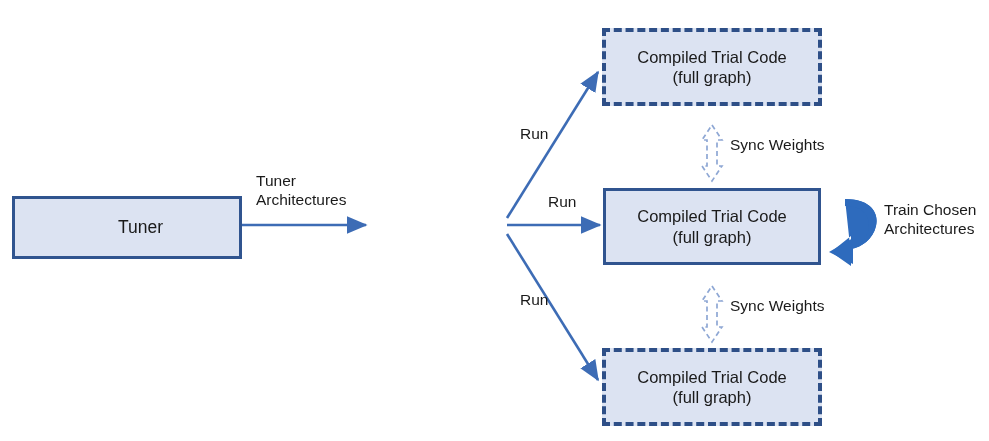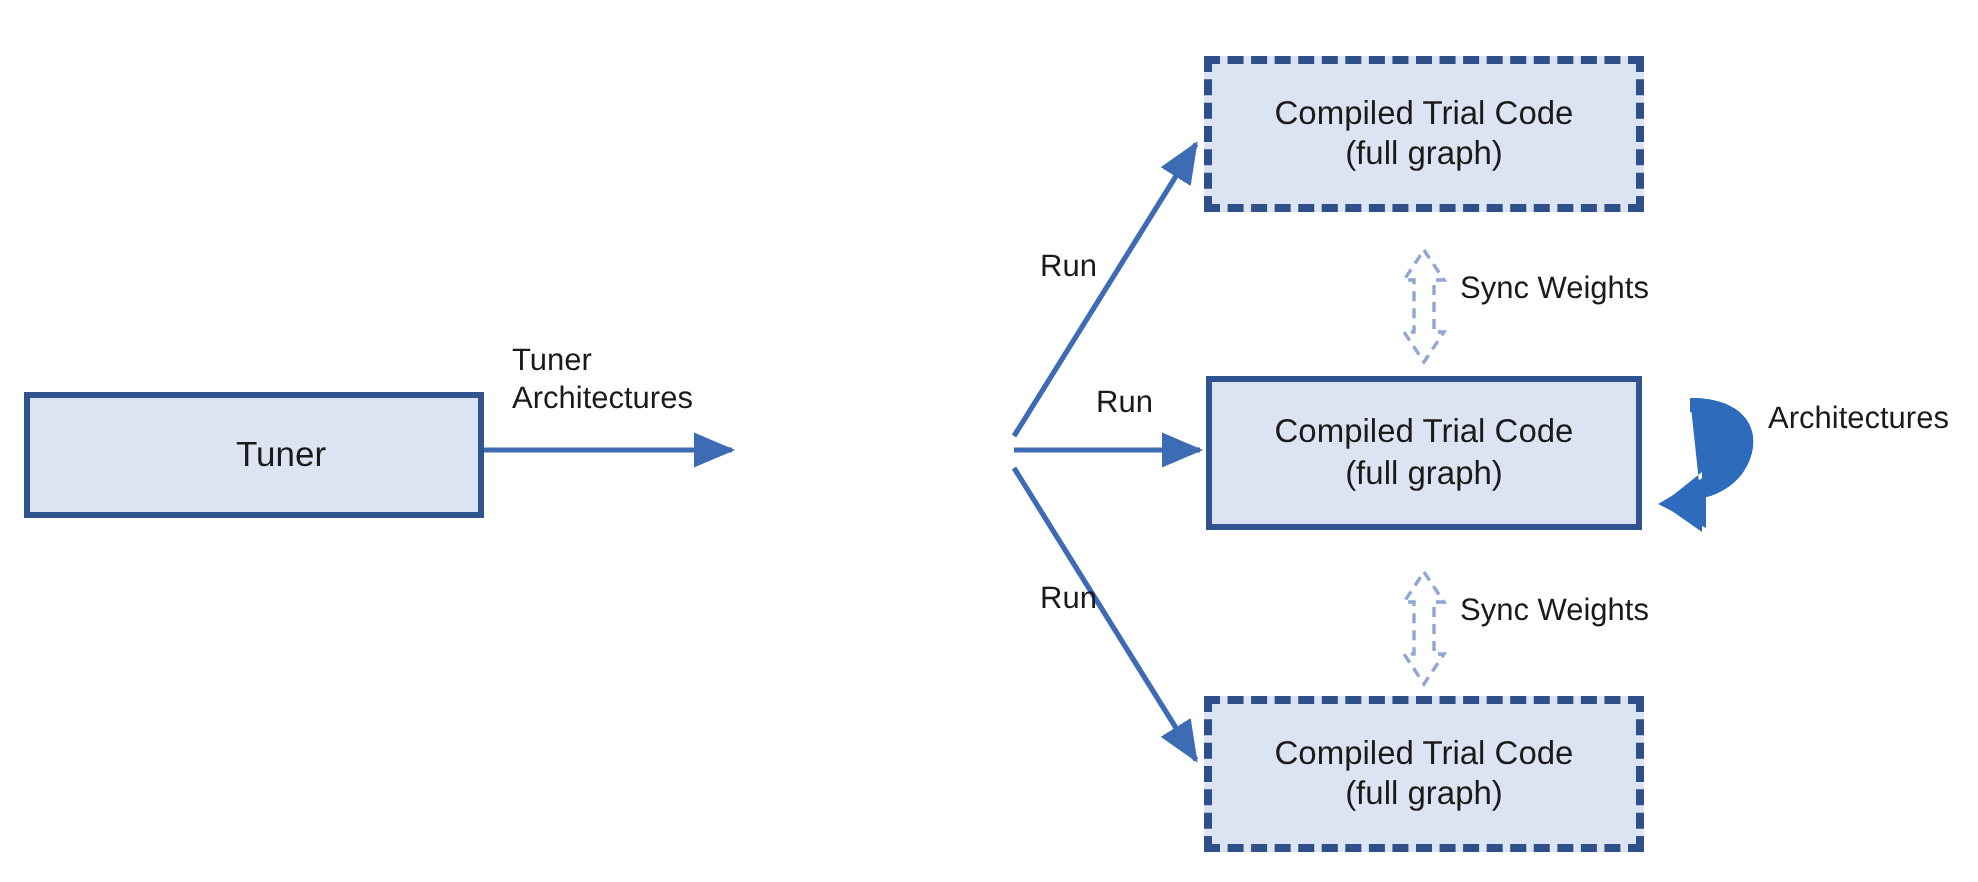--- a/index.html
+++ b/index.html
@@ -124,16 +124,17 @@
 
   <div class="label f15" style="left:548px; top:193px; width:44px;">Run</div>
 
   <div class="label f15" style="left:520px; top:291px; width:44px;">Run</div>
 
   <div class="label f15" style="left:730px; top:136px; width:120px; text-align:left;">Sync Weights</div>
 
   <div class="label f15" style="left:730px; top:297px; width:120px; text-align:left;">Sync Weights</div>
 
   <div class="label f15" style="left:884px; top:201px; width:105px; text-align:left;">
+    <span class="line1">Train Chosen</span>
     <span class="line2">Architectures</span>
   </div>
 
 </div>
 
 </body></html>

